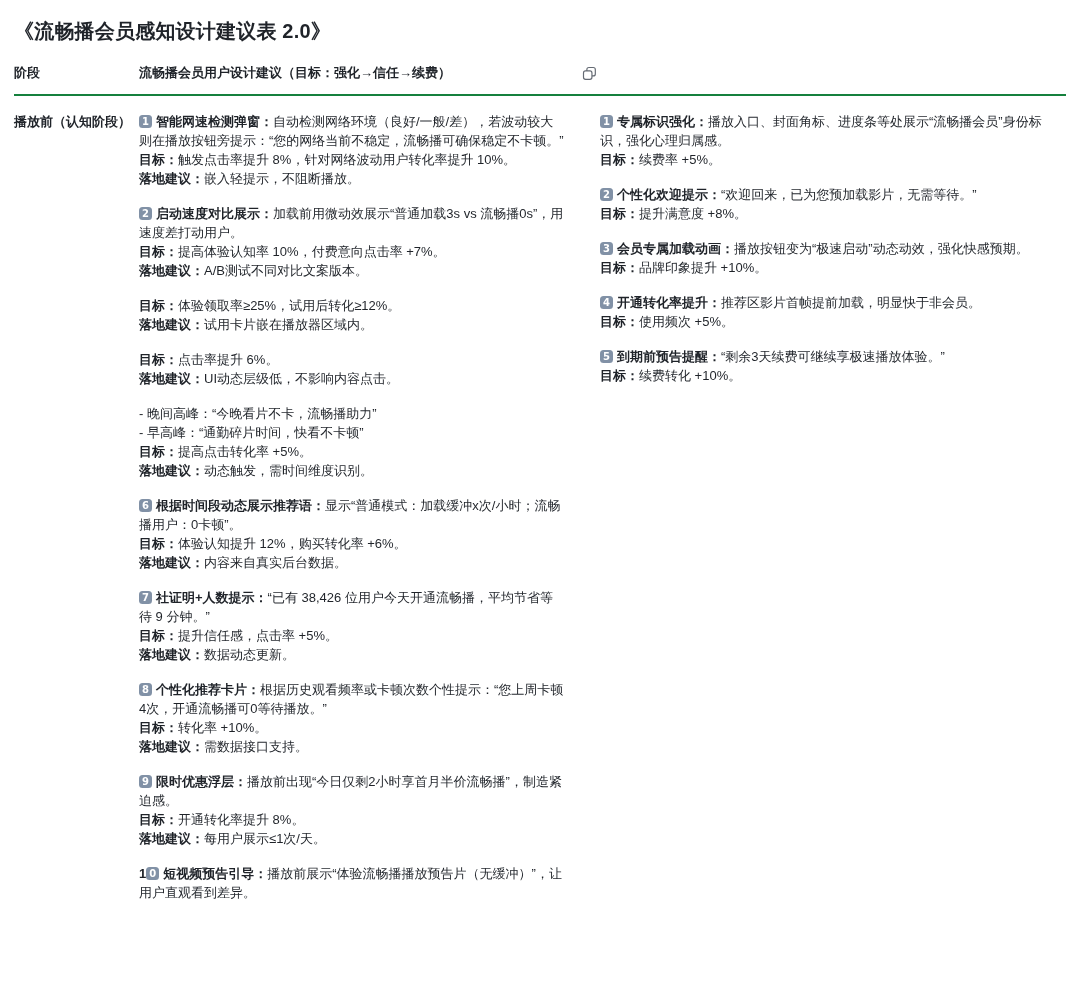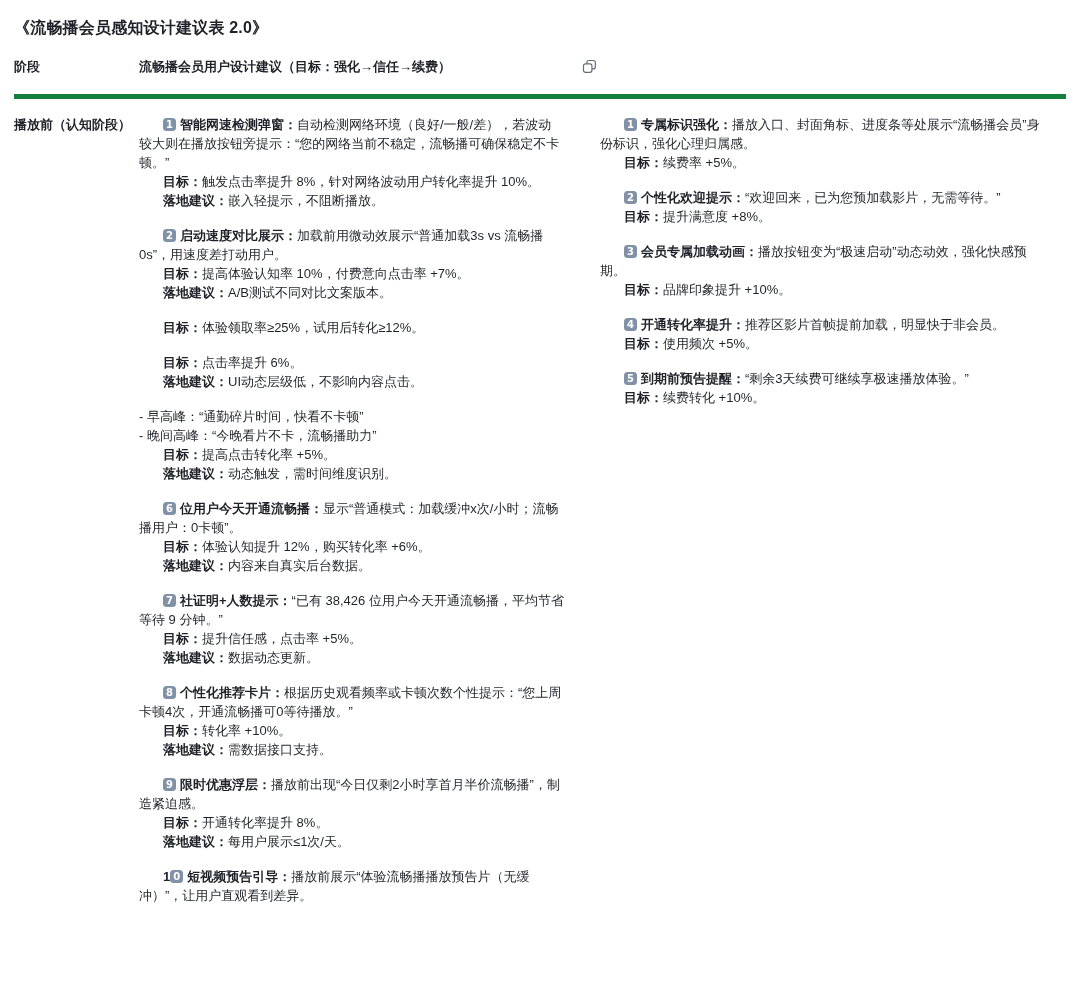--- a/index.html
+++ b/index.html
@@ -4,37 +4,37 @@
 <style>
   * { box-sizing: border-box; }
   html, body { margin: 0; padding: 0; }
   body {
     width: 1080px; height: 985px; overflow: hidden;
     background: #ffffff; color: #1f2329;
     font-family: "Liberation Sans", "DejaVu Sans", sans-serif;
     -webkit-font-smoothing: antialiased;
   }
   .page { padding: 10px 14px 0 14px; }
-  .doc-title { font-size: 16px; font-weight: 700; margin: 8px 0 19px 0; letter-spacing: .2px; }
+  .doc-title { font-size: 20px; font-weight: 700; margin: 8px 0 19px 0; letter-spacing: .2px; }
 
   .grid { display: grid; grid-template-columns: 125px 461px 1fr; }
-  .thead { border-bottom: 5px solid #15803d; padding-bottom: 18px; position: relative; }
+  .thead { border-bottom: 2px solid #15803d; padding-bottom: 12px; position: relative; }
   .th { font-size: 13px; font-weight: 700; line-height: 18px; }
-  .th-member-wrap { display: flex; align-items: center; justify-content: space-between; padding-right: 2px; }
+  .th-member-wrap { display: flex; align-items: flex-end; justify-content: space-between; padding-right: 2px; }
   .copy-btn { background: none; border: none; padding: 1px; margin: -2px 0 0 8px; cursor: pointer; line-height: 0; }
 
   .tbody { padding-top: 16px; }
   .stage-cell { font-size: 13px; font-weight: 700; line-height: 19px; padding-right: 8px; }
   .items-cell { font-size: 13px; }
   .cell-nonmember { padding-right: 36px; }
   .cell-member { padding-right: 24px; }
 
   .item { margin: 0 0 16px 0; }
   .line { margin: 0; line-height: 19px; }
-  b, .bold { font-weight: 700; margin-left: 24px; }
+  b, .bold { font-weight: 700; }
   .keycap {
     display: inline-block; min-width: 13px; height: 13px; line-height: 13.5px;
     background: #8191a6; color: #ffffff; border-radius: 3.5px;
     font-size: 10px; font-weight: 700; text-align: center;
     vertical-align: 1px; margin-right: 4px; padding: 0 1px;
     font-family: "DejaVu Sans", sans-serif;
   }
   .num-prefix { margin-right: 0; }
 </style>
 </head>
@@ -69,33 +69,34 @@
             <p class="line"><b>目标：</b><span>触发点击率提升 8%，针对网络波动用户转化率提升 10%。</span></p>
             <p class="line"><b>落地建议：</b><span>嵌入轻提示，不阻断播放。</span></p>
           </div>
           <div class="item">
             <p class="line"><b class="item-title"><span class="keycap">2</span><span>启动速度对比展示：</span></b><span>加载前用微动效展示“普通加载3s vs 流畅播0s”，用速度差打动用户。</span></p>
             <p class="line"><b>目标：</b><span>提高体验认知率 10%，付费意向点击率 +7%。</span></p>
             <p class="line"><b>落地建议：</b><span>A/B测试不同对比文案版本。</span></p>
           </div>
           <div class="item">
             <p class="line"><b>目标：</b><span>体验领取率≥25%，试用后转化≥12%。</span></p>
+            <p class="line"><b>落地建议：</b><span>试用卡片嵌在播放器区域内。</span></p>
           </div>
           <div class="item">
             <p class="line"><b>目标：</b><span>点击率提升 6%。</span></p>
             <p class="line"><b>落地建议：</b><span>UI动态层级低，不影响内容点击。</span></p>
           </div>
           <div class="item">
+            <p class="line">- 晚间高峰：“今晚看片不卡，流畅播助力”</p>
             <p class="line">- 早高峰：“通勤碎片时间，快看不卡顿”</p>
-            <p class="line">- 晚间高峰：“今晚看片不卡，流畅播助力”</p>
             <p class="line"><b>目标：</b><span>提高点击转化率 +5%。</span></p>
             <p class="line"><b>落地建议：</b><span>动态触发，需时间维度识别。</span></p>
           </div>
           <div class="item">
-            <p class="line"><b class="item-title"><span class="keycap">6</span><span>位用户今天开通流畅播：</span></b><span>显示“普通模式：加载缓冲x次/小时；流畅播用户：0卡顿”。</span></p>
+            <p class="line"><b class="item-title"><span class="keycap">6</span><span>根据时间段动态展示推荐语：</span></b><span>显示“普通模式：加载缓冲x次/小时；流畅播用户：0卡顿”。</span></p>
             <p class="line"><b>目标：</b><span>体验认知提升 12%，购买转化率 +6%。</span></p>
             <p class="line"><b>落地建议：</b><span>内容来自真实后台数据。</span></p>
           </div>
           <div class="item">
             <p class="line"><b class="item-title"><span class="keycap">7</span><span>社证明+人数提示：</span></b><span>“已有 38,426 位用户今天开通流畅播，平均节省等待 9 分钟。”</span></p>
             <p class="line"><b>目标：</b><span>提升信任感，点击率 +5%。</span></p>
             <p class="line"><b>落地建议：</b><span>数据动态更新。</span></p>
           </div>
           <div class="item">
             <p class="line"><b class="item-title"><span class="keycap">8</span><span>个性化推荐卡片：</span></b><span>根据历史观看频率或卡顿次数个性提示：“您上周卡顿4次，开通流畅播可0等待播放。”</span></p>

